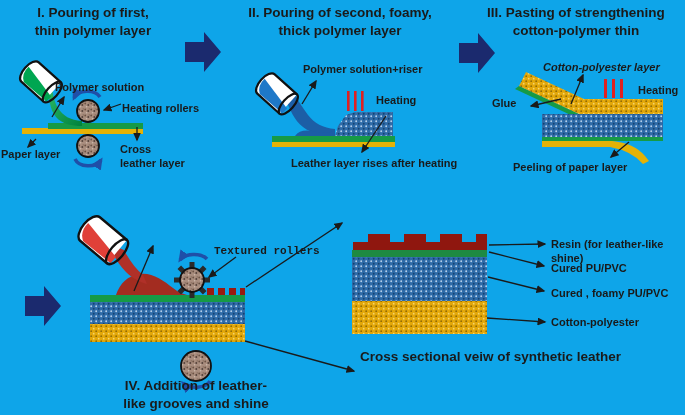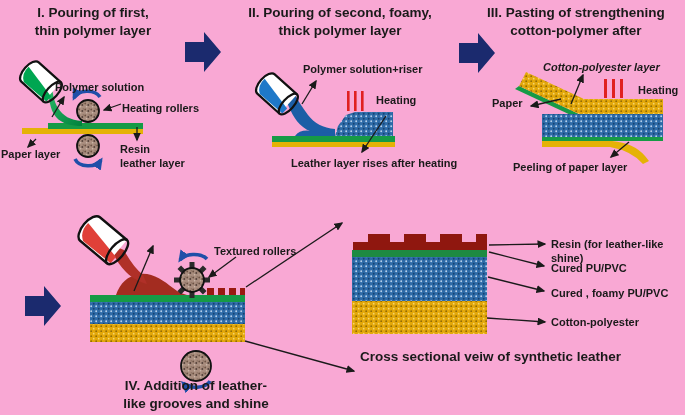--- a/index.html
+++ b/index.html
@@ -1,16 +1,16 @@
 <!DOCTYPE html>
 <html><head>
 <meta charset="utf-8">
 <style>
   html,body{margin:0;padding:0;background:#fff;}
-  #stage{position:relative;width:685px;height:415px;background:#f9a8d4;overflow:hidden;
+  #stage{position:relative;width:685px;height:415px;background:#0ea5e9;overflow:hidden;
          font-family:"Liberation Sans",sans-serif;color:#1a1a1a;}
   #gfx{position:absolute;left:0;top:0;}
   .lbl{position:absolute;font-weight:bold;font-size:11px;line-height:1.28;white-space:pre-line;}
   .ttl{position:absolute;font-weight:bold;font-size:13.5px;line-height:1.3;text-align:center;white-space:pre-line;}
   .cap{position:absolute;font-weight:bold;font-size:13.5px;text-align:left;}
 </style>
 </head>
 <body>
 
 <div id="stage">
@@ -177,38 +177,38 @@
         <line x1="487" y1="318" x2="545" y2="322" marker-end="url(#mb)"></line>
       </g>
     </g>
   </svg>
 
   <div class="ttl" style="left:2px;top:4px;width:182px;">I. Pouring of first,
 thin polymer layer</div>
   <div class="ttl" style="left:230px;top:4px;width:220px;">II. Pouring of second, foamy,
 thick polymer layer</div>
   <div class="ttl" style="left:468px;top:4px;width:216px;">III. Pasting of strengthening
-cotton-polymer after</div>
+cotton-polymer thin</div>
 
   <div class="lbl" style="left:55px;top:80px;">Polymer solution</div>
   <div class="lbl" style="left:122px;top:101px;">Heating rollers</div>
   <div class="lbl" style="left:1px;top:147px;">Paper layer</div>
-  <div class="lbl" style="left:120px;top:142px;">Resin
+  <div class="lbl" style="left:120px;top:142px;">Cross
 leather layer</div>
 
   <div class="lbl" style="left:303px;top:62px;">Polymer solution+riser</div>
   <div class="lbl" style="left:376px;top:93px;">Heating</div>
   <div class="lbl" style="left:243px;top:156px;padding-left:48px;">Leather layer rises after heating</div>
 
   <div class="lbl" style="left:543px;top:60px;font-style:italic;">Cotton-polyester layer</div>
-  <div class="lbl" style="left:492px;top:96px;">Paper</div>
+  <div class="lbl" style="left:492px;top:96px;">Glue</div>
   <div class="lbl" style="left:638px;top:83px;">Heating</div>
   <div class="lbl" style="left:513px;top:160px;">Peeling of paper layer</div>
 
-  <div class="lbl" style="left:214px;top:244px;">Textured rollers</div>
+  <div class="lbl" style="left:214px;top:244px;font-family:Liberation Mono, monospace;">Textured rollers</div>
   <div class="ttl" style="left:98px;top:377px;width:196px;">IV. Addition of leather-
 like grooves and shine</div>
 
   <div class="lbl" style="left:551px;top:237px;">Resin (for leather-like shine)</div>
   <div class="lbl" style="left:551px;top:261px;text-align:center;">Cured PU/PVC</div>
   <div class="lbl" style="left:551px;top:286px;">Cured , foamy PU/PVC</div>
   <div class="lbl" style="left:551px;top:315px;">Cotton-polyester</div>
   <div class="cap" style="left:360px;top:349px;width:312px;">Cross sectional veiw of synthetic leather</div>
 
 </div>

